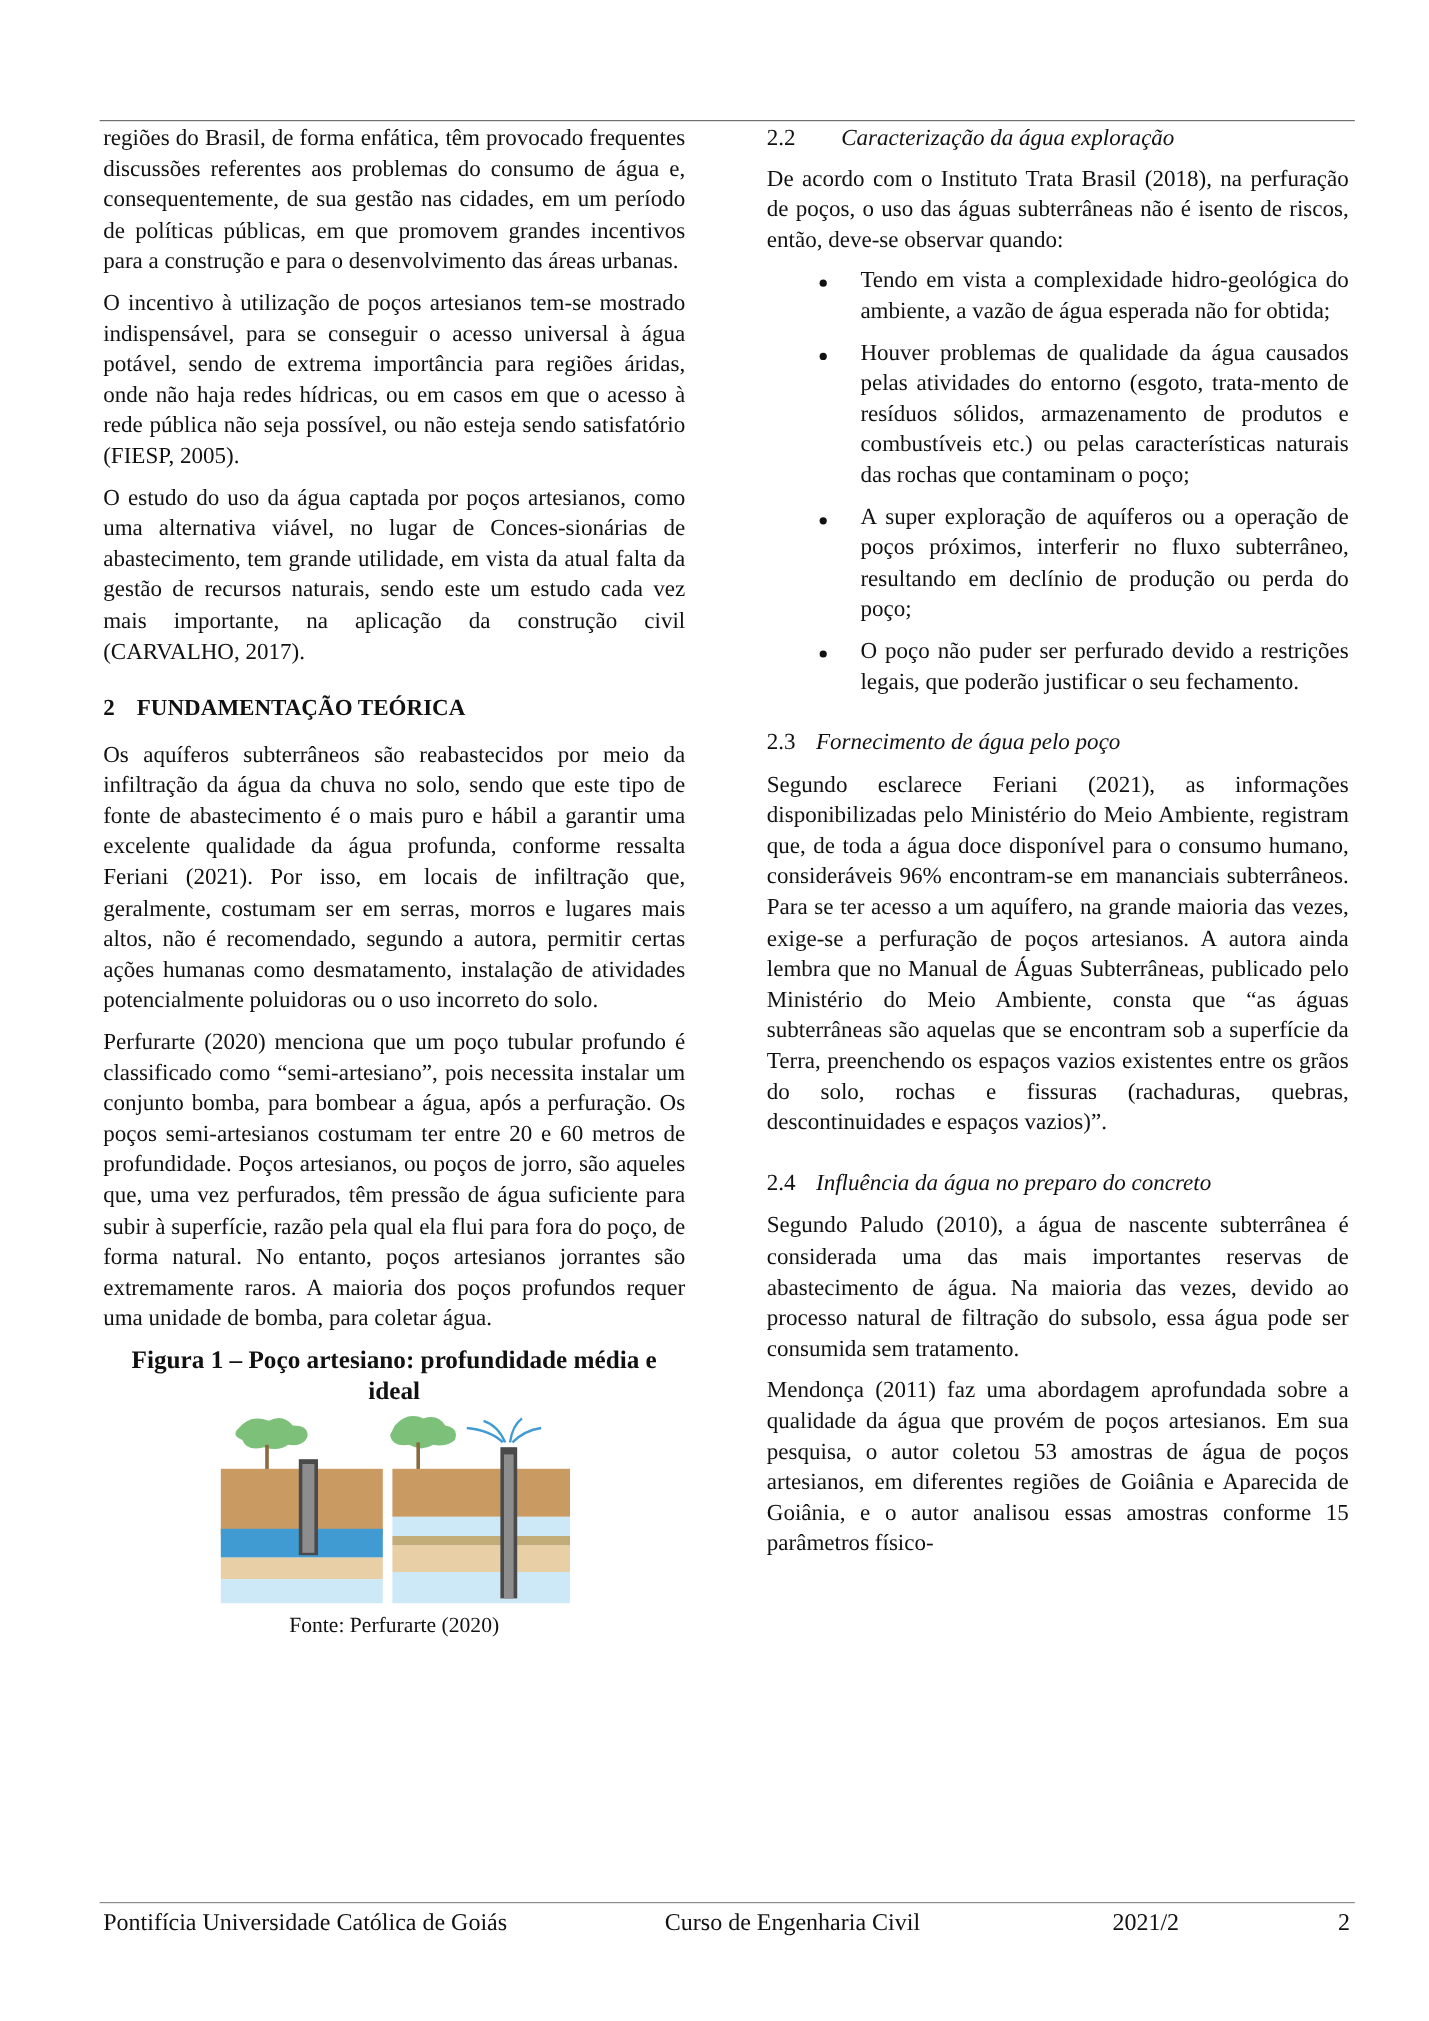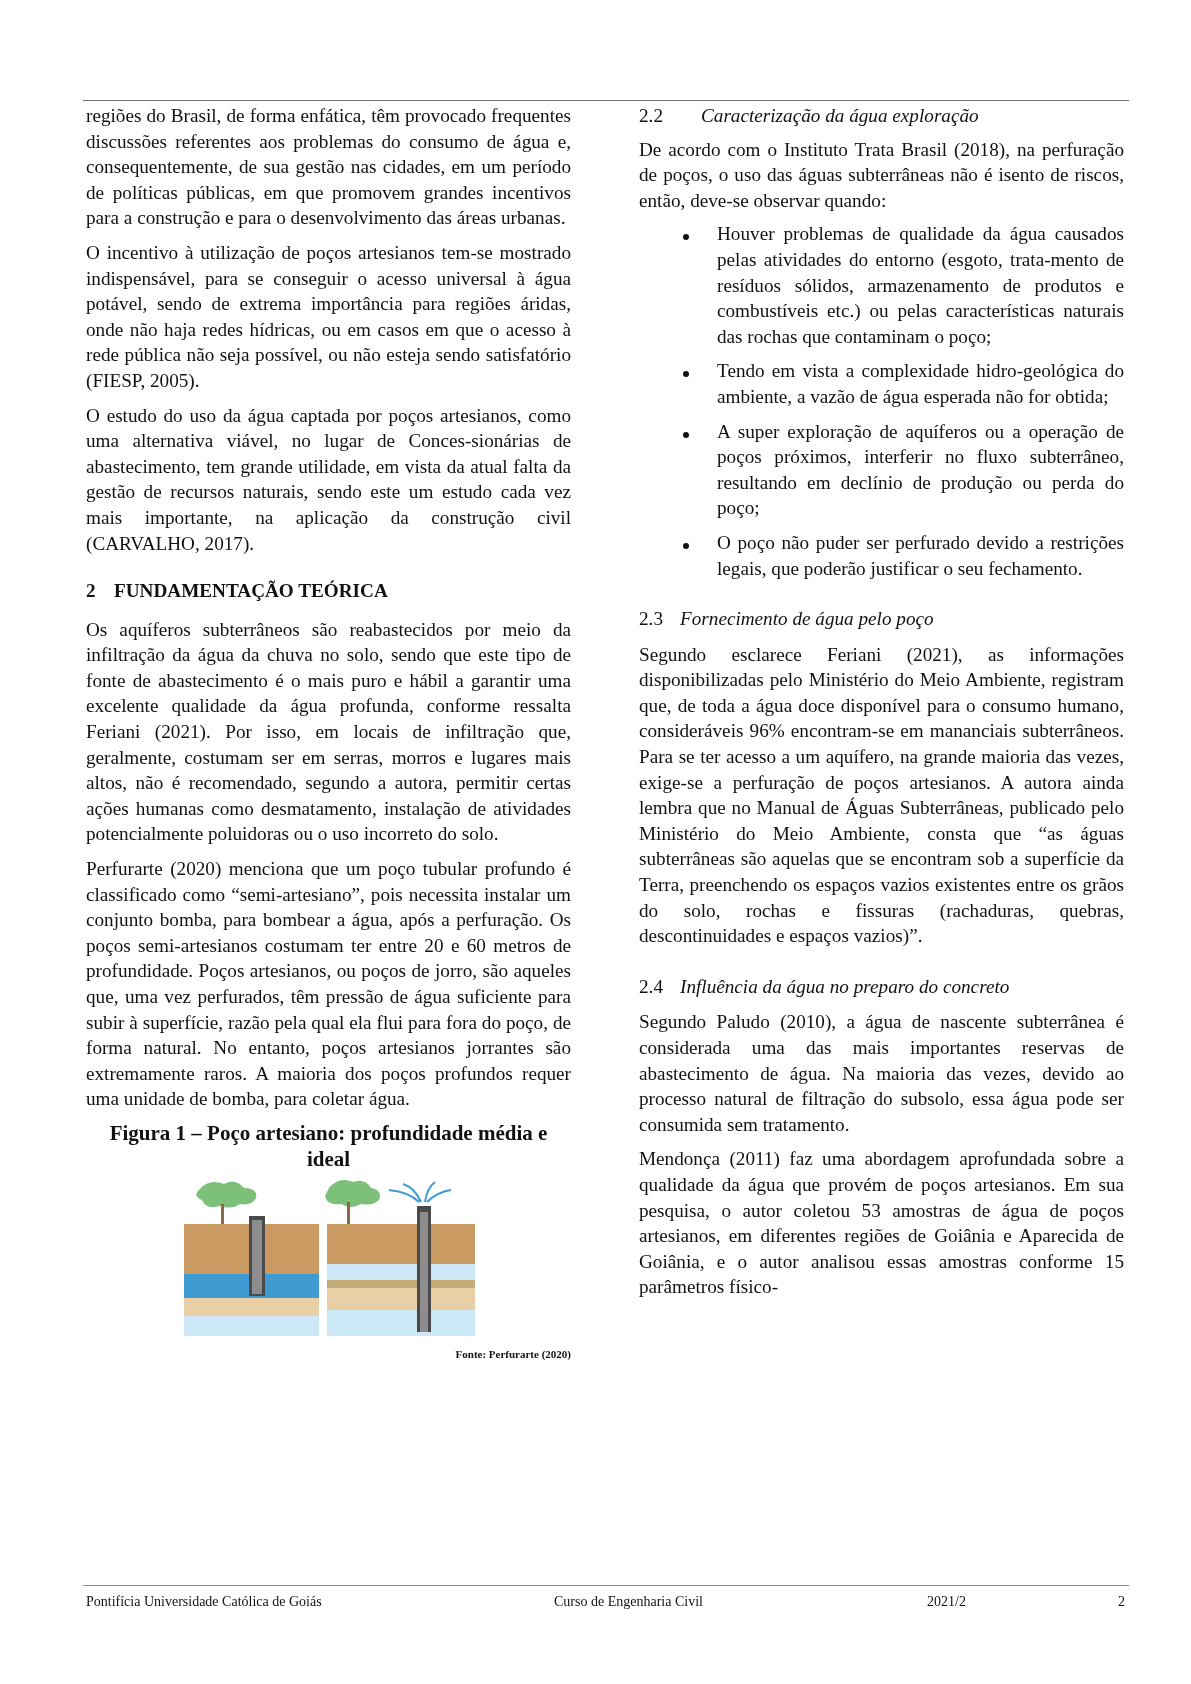--- a/index.html
+++ b/index.html
@@ -32,30 +32,30 @@
   .h2-spaced { margin-top: 25px; margin-bottom: 10px; align-items: center; }
   ul.bullets { list-style: none; margin: 8px 0 0 0; padding: 0; }
   ul.bullets li { display: flex; margin-bottom: 9px; }
   ul.bullets .dot { width: 78px; flex-shrink: 0; padding-left: 44px; box-sizing: border-box; }
   ul.bullets .dot span { display: inline-block; width: 6px; height: 6px; border-radius: 50%; background: #111; margin-top: 10px; }
   ul.bullets .text { flex: 1; text-align: justify; }
   .fig-caption {
     font-weight: bold; font-size: 21px; text-align: center; margin-top: 4px; margin-bottom: 6px;
   }
   .fig-source {
-    font-weight: bold; font-size: 11px; text-align: right; margin-top: 4px;
+    font-weight: normal; font-size: 18px; text-align: center; margin-top: 4px;
   }
   .figure { display: flex; justify-content: center; }
   .footer-rule {
     position: absolute; left: 83px; top: 1585px; width: 1046px; height: 0;
     border-top: 1.5px solid #8a8a8a;
   }
   .footer {
     position: absolute; top: 1589px; left: 86px; width: 1043px; height: 26px;
-    font-size: 14px; line-height: 26px;
+    font-size: 20px; line-height: 26px;
   }
   .footer span { position: absolute; top: 0; white-space: nowrap; }
   .f-inst { left: 0; }
   .f-course { left: 468px; }
   .f-sem { left: 841px; }
   .f-page { right: 4px; }
 </style>
 </head>
 <body>
 
@@ -109,25 +109,25 @@
 
 <div class="col col-right">
   <div class="h2 h2-tight">
     <span class="num">2.2</span>
     <span class="title">Caracterização da água exploração</span>
   </div>
   <p>De acordo com o Instituto Trata Brasil (2018), na perfuração de poços, o uso das águas subterrâneas não é isento de riscos, então, deve-se observar quando:</p>
   <ul class="bullets">
     <li>
       <div class="dot"><span></span></div>
-      <div class="text">Houver problemas de qualidade da água causados pelas atividades do entorno (esgoto, trata-mento de resíduos sólidos, armazenamento de produtos e combustíveis etc.) ou pelas características naturais das rochas que contaminam o poço;</div>
+      <div class="text">Tendo em vista a complexidade hidro-geológica do ambiente, a vazão de água esperada não for obtida;</div>
     </li>
     <li>
       <div class="dot"><span></span></div>
-      <div class="text">Tendo em vista a complexidade hidro-geológica do ambiente, a vazão de água esperada não for obtida;</div>
+      <div class="text">Houver problemas de qualidade da água causados pelas atividades do entorno (esgoto, trata-mento de resíduos sólidos, armazenamento de produtos e combustíveis etc.) ou pelas características naturais das rochas que contaminam o poço;</div>
     </li>
     <li>
       <div class="dot"><span></span></div>
       <div class="text">A super exploração de aquíferos ou a operação de poços próximos, interferir no fluxo subterrâneo, resultando em declínio de produção ou perda do poço;</div>
     </li>
     <li>
       <div class="dot"><span></span></div>
       <div class="text">O poço não puder ser perfurado devido a restrições legais, que poderão justificar o seu fechamento.</div>
     </li>
   </ul>

